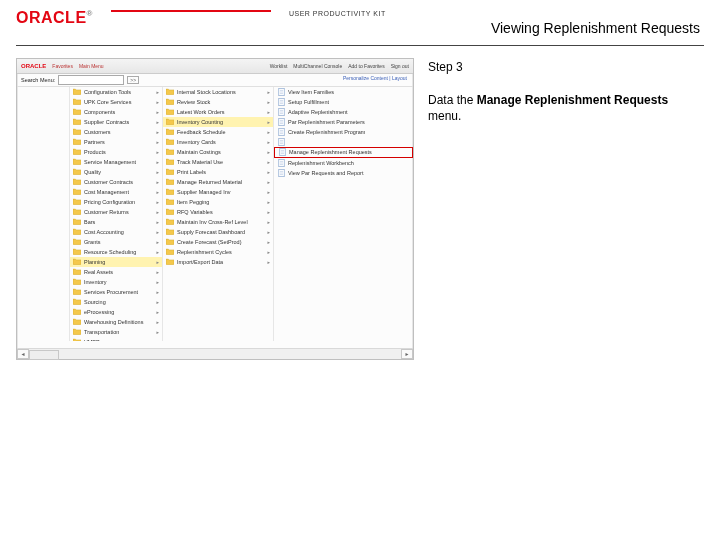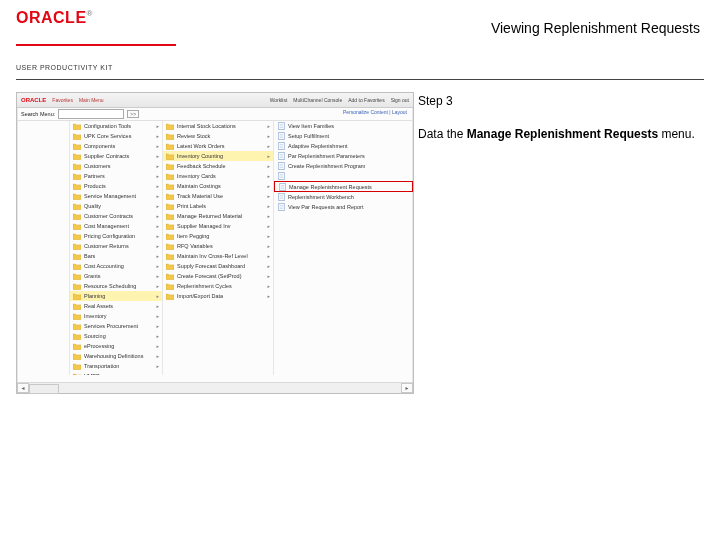--- a/index.html
+++ b/index.html
@@ -1,25 +1,25 @@
 <!DOCTYPE html>
 <html><head>
 <meta charset="utf-8">
 <style>
   html,body{margin:0;padding:0;width:720px;height:540px;font-family:Arial,Helvetica,sans-serif;background:#fff;color:#000}
   .page{position:relative;width:720px;height:540px}
   .header{display:flex;align-items:flex-start;justify-content:space-between;padding:10px 16px 4px 16px}
-  .brand{display:flex;flex-direction:column;gap:18px}
+  .brand{display:flex;flex-direction:row;gap:18px}
   .brand-logo{font:bold 16px/1 Arial;color:#e30613;letter-spacing:.5px}
   .brand-logo .tm{color:#8a8a8a;font-size:8px;vertical-align:top}
   .brand-rule{height:2px;background:#e30613;width:160px}
   .brand-sub{font:7px/1 Arial;color:#333;letter-spacing:.5px}
   .title{font:14px/1.2 Arial;color:#000;margin-top:10px;margin-right:4px}
   .hr{border:none;border-top:1px solid #444;margin:4px 16px 0 16px}
-  .body{display:flex;gap:4px;padding:12px 16px}
+  .body{display:flex;gap:14px;padding:12px 16px}
   .shot{width:396px;height:300px;border:1px solid #bfbfbf;background:#fcfcfc;position:relative;box-shadow:0 0 0 1px #e6e6e6 inset}
   
   .app-top{height:14px;background:linear-gradient(#f4f4f4,#e7e7e7);border-bottom:1px solid #ccc;display:flex;align-items:center;font-size:5px;color:#444;gap:6px;padding:0 4px}
   .app-top .logo{color:#e30613;font-weight:bold;font-size:6px}
   .app-top .tab{color:#b33;}
   .app-top .spacer{flex:1}
   .search-row{height:12px;border-bottom:1px solid #e0e0e0;display:flex;align-items:center;font-size:5.5px;color:#222;padding:0 4px;gap:3px}
   .search-row input{font-size:5px;height:8px;border:1px solid #aaa;width:60px;padding:0 2px}
   .cols{display:flex;height:254px;font-size:5.5px;color:#333}
   .col{border-right:1px solid #e6e6e6;overflow:hidden}

